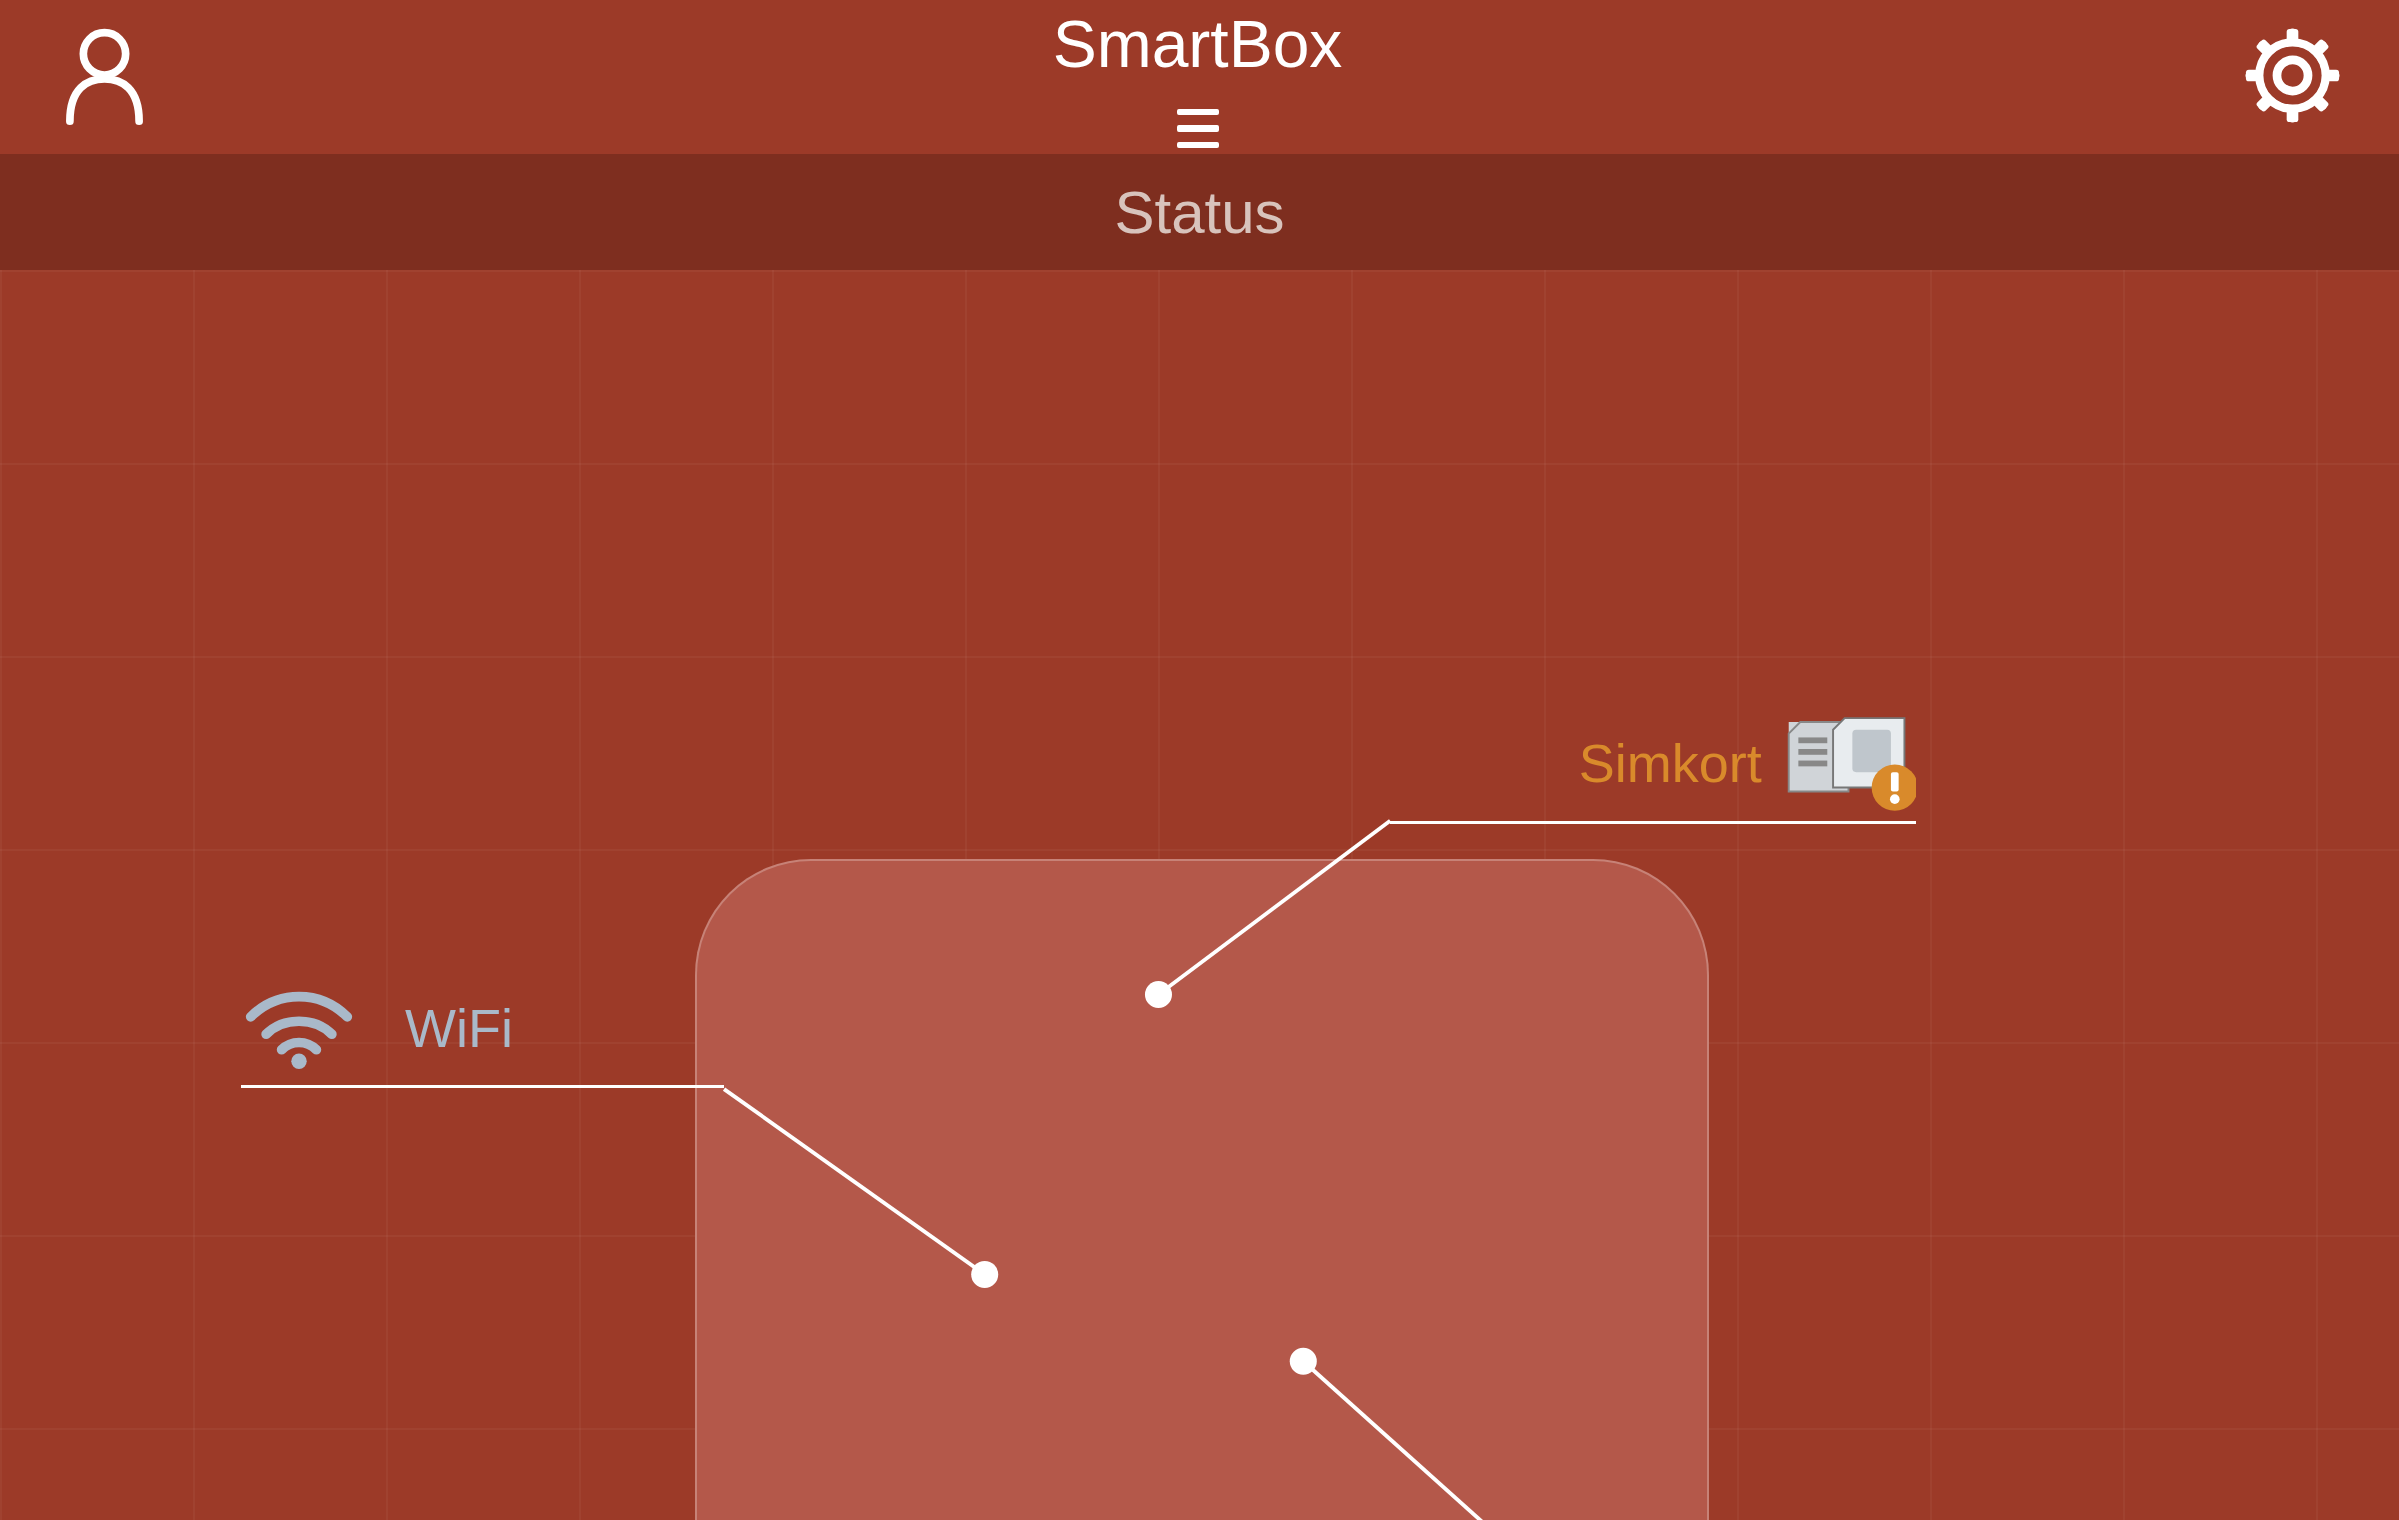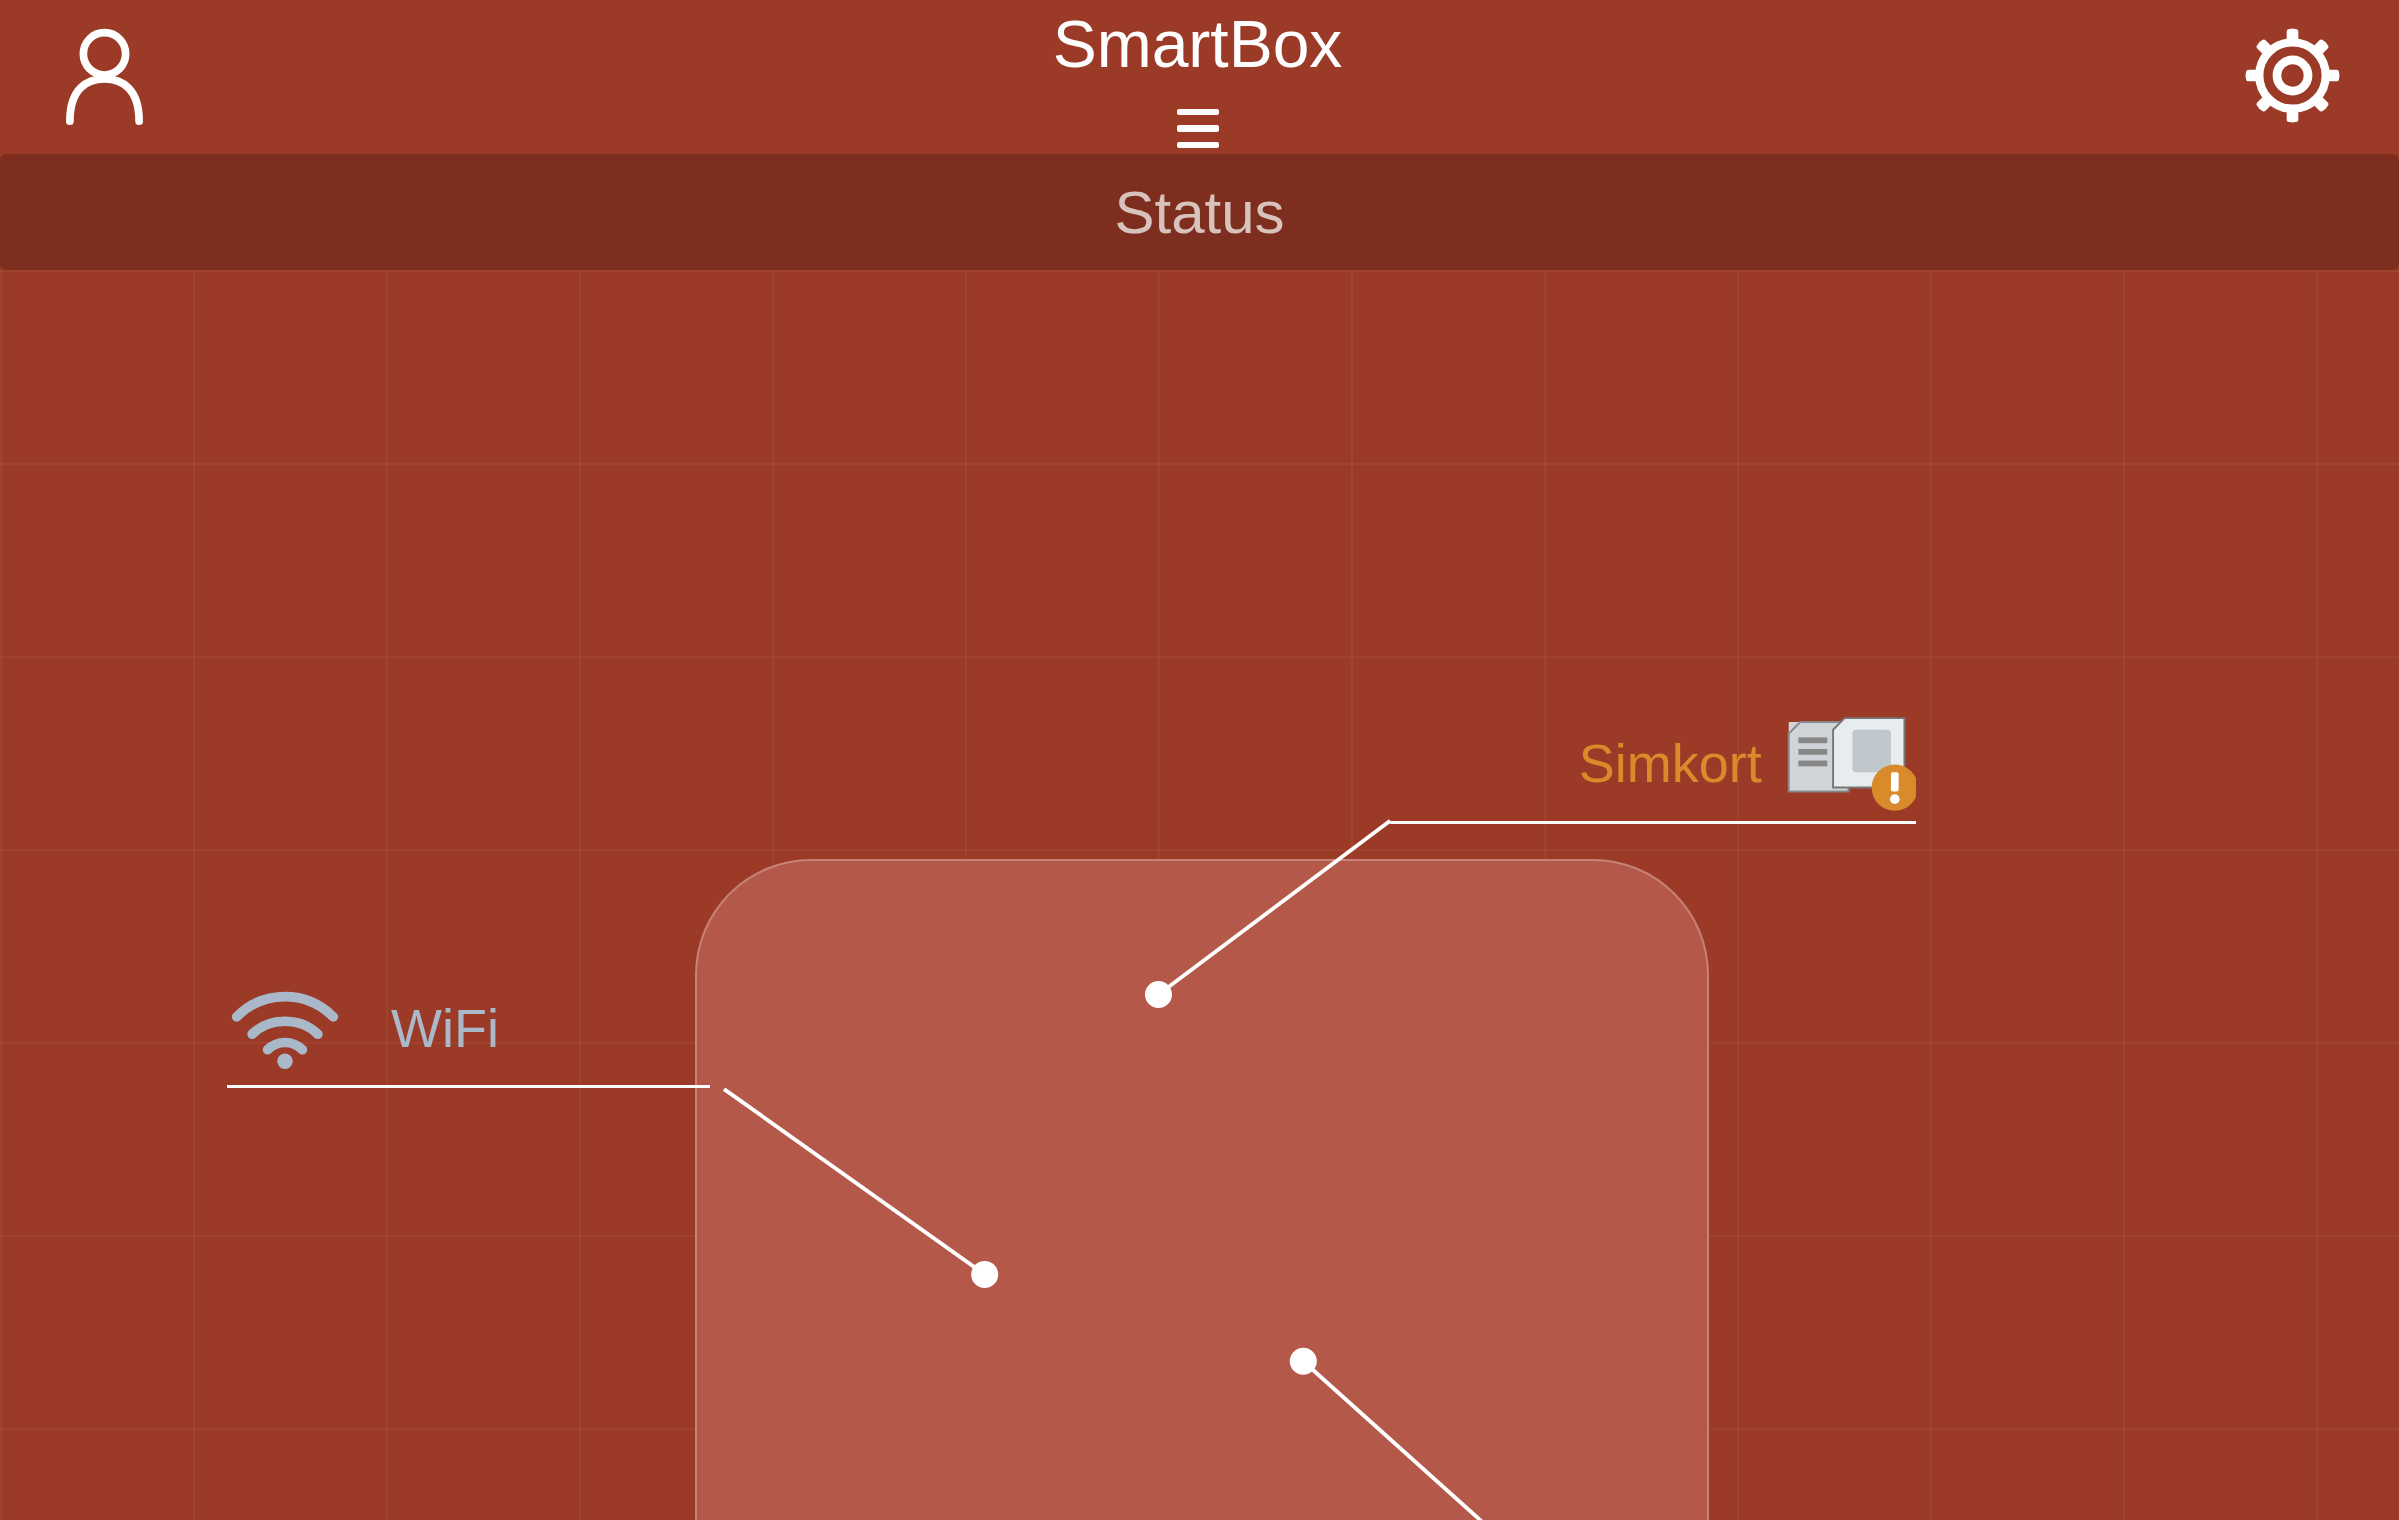--- a/index.html
+++ b/index.html
@@ -50,21 +50,20 @@
     .status-bar {
       width: 100%;
       height: 116px;
       background: #7e2e1f;
       display: flex;
       align-items: center;
       justify-content: center;
       color: #d8c3bc;
       font-size: 60px;
       font-weight: 400;
-      border-radius: 6px;
     }
     .content {
       position: relative;
       width: 100%;
       height: calc(100% - 270px);
       background-image:
         linear-gradient(rgba(255,255,255,0.04) 1.9px, transparent 1.9px),
         linear-gradient(90deg, rgba(255,255,255,0.04) 1.9px, transparent 1.9px);
       background-size: 193px 193px;
       background-position: 0 0;
@@ -98,21 +97,21 @@
       width: 526px;
       border-bottom: 3.9px solid #fff;
       padding-bottom: 9.7px;
       justify-content: flex-end;
     }
     .callout-sim .callout-text {
       color: #d98a2b;
     }
     
     .callout-wifi {
-      left: 227px;
+      left: 241px;
       top: 714px;
       width: 483px;
       border-bottom: 3.9px solid #fff;
       padding-bottom: 13.5px;
       gap: 48px;
     }
     .callout-wifi .callout-text {
       color: #a9b9c9;
     }
     

